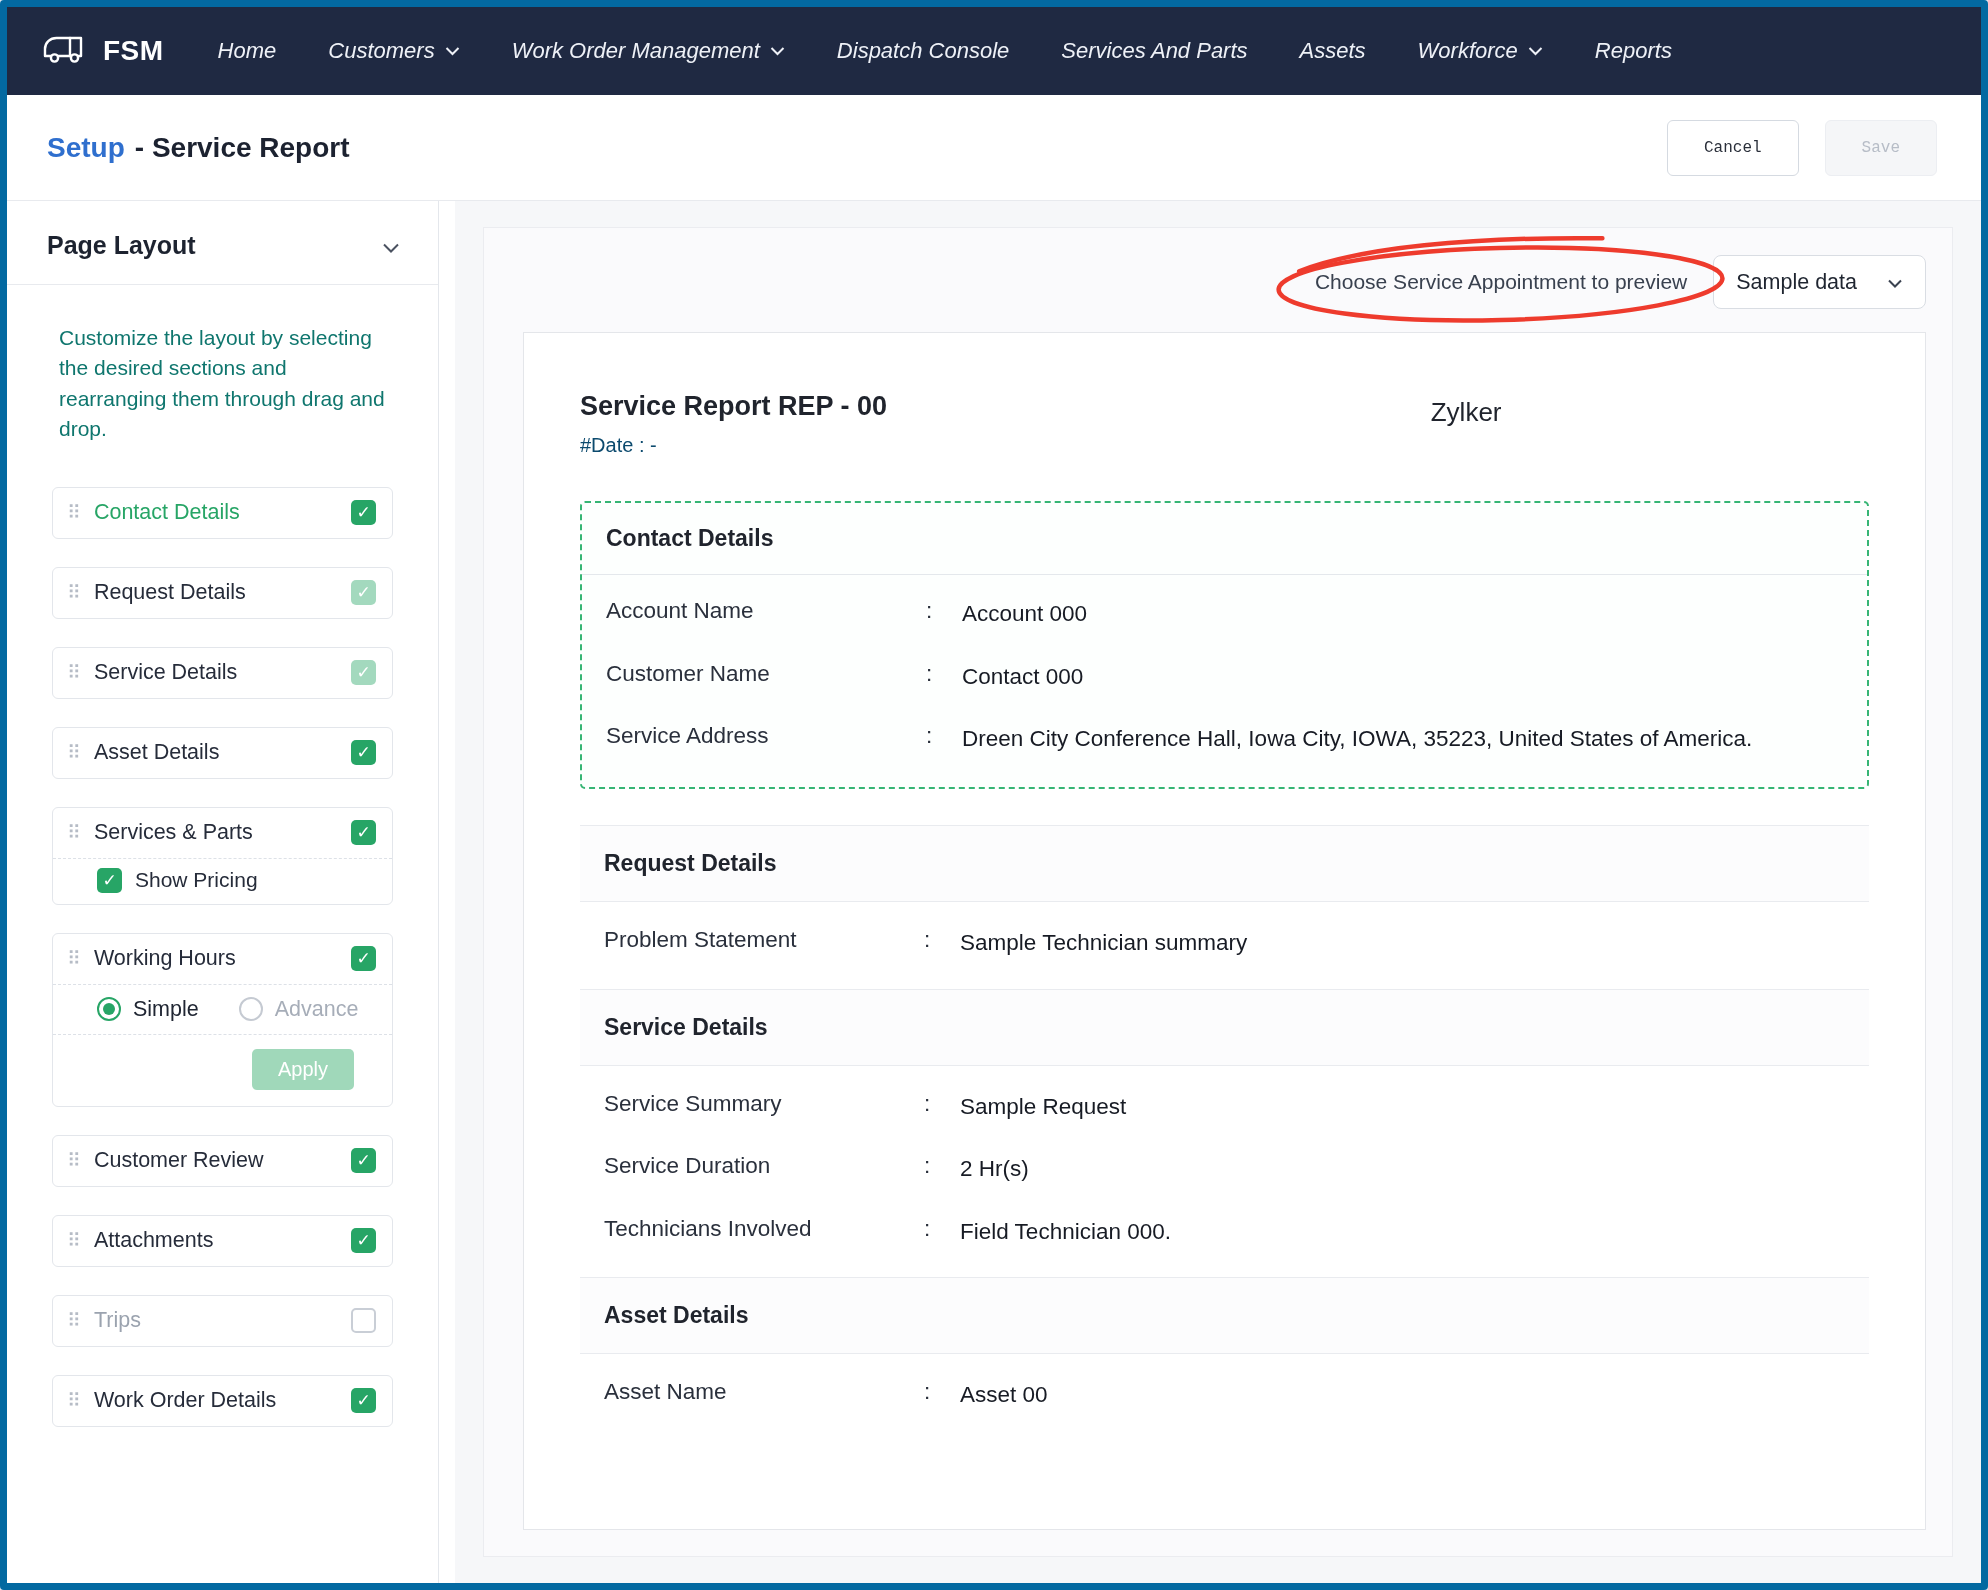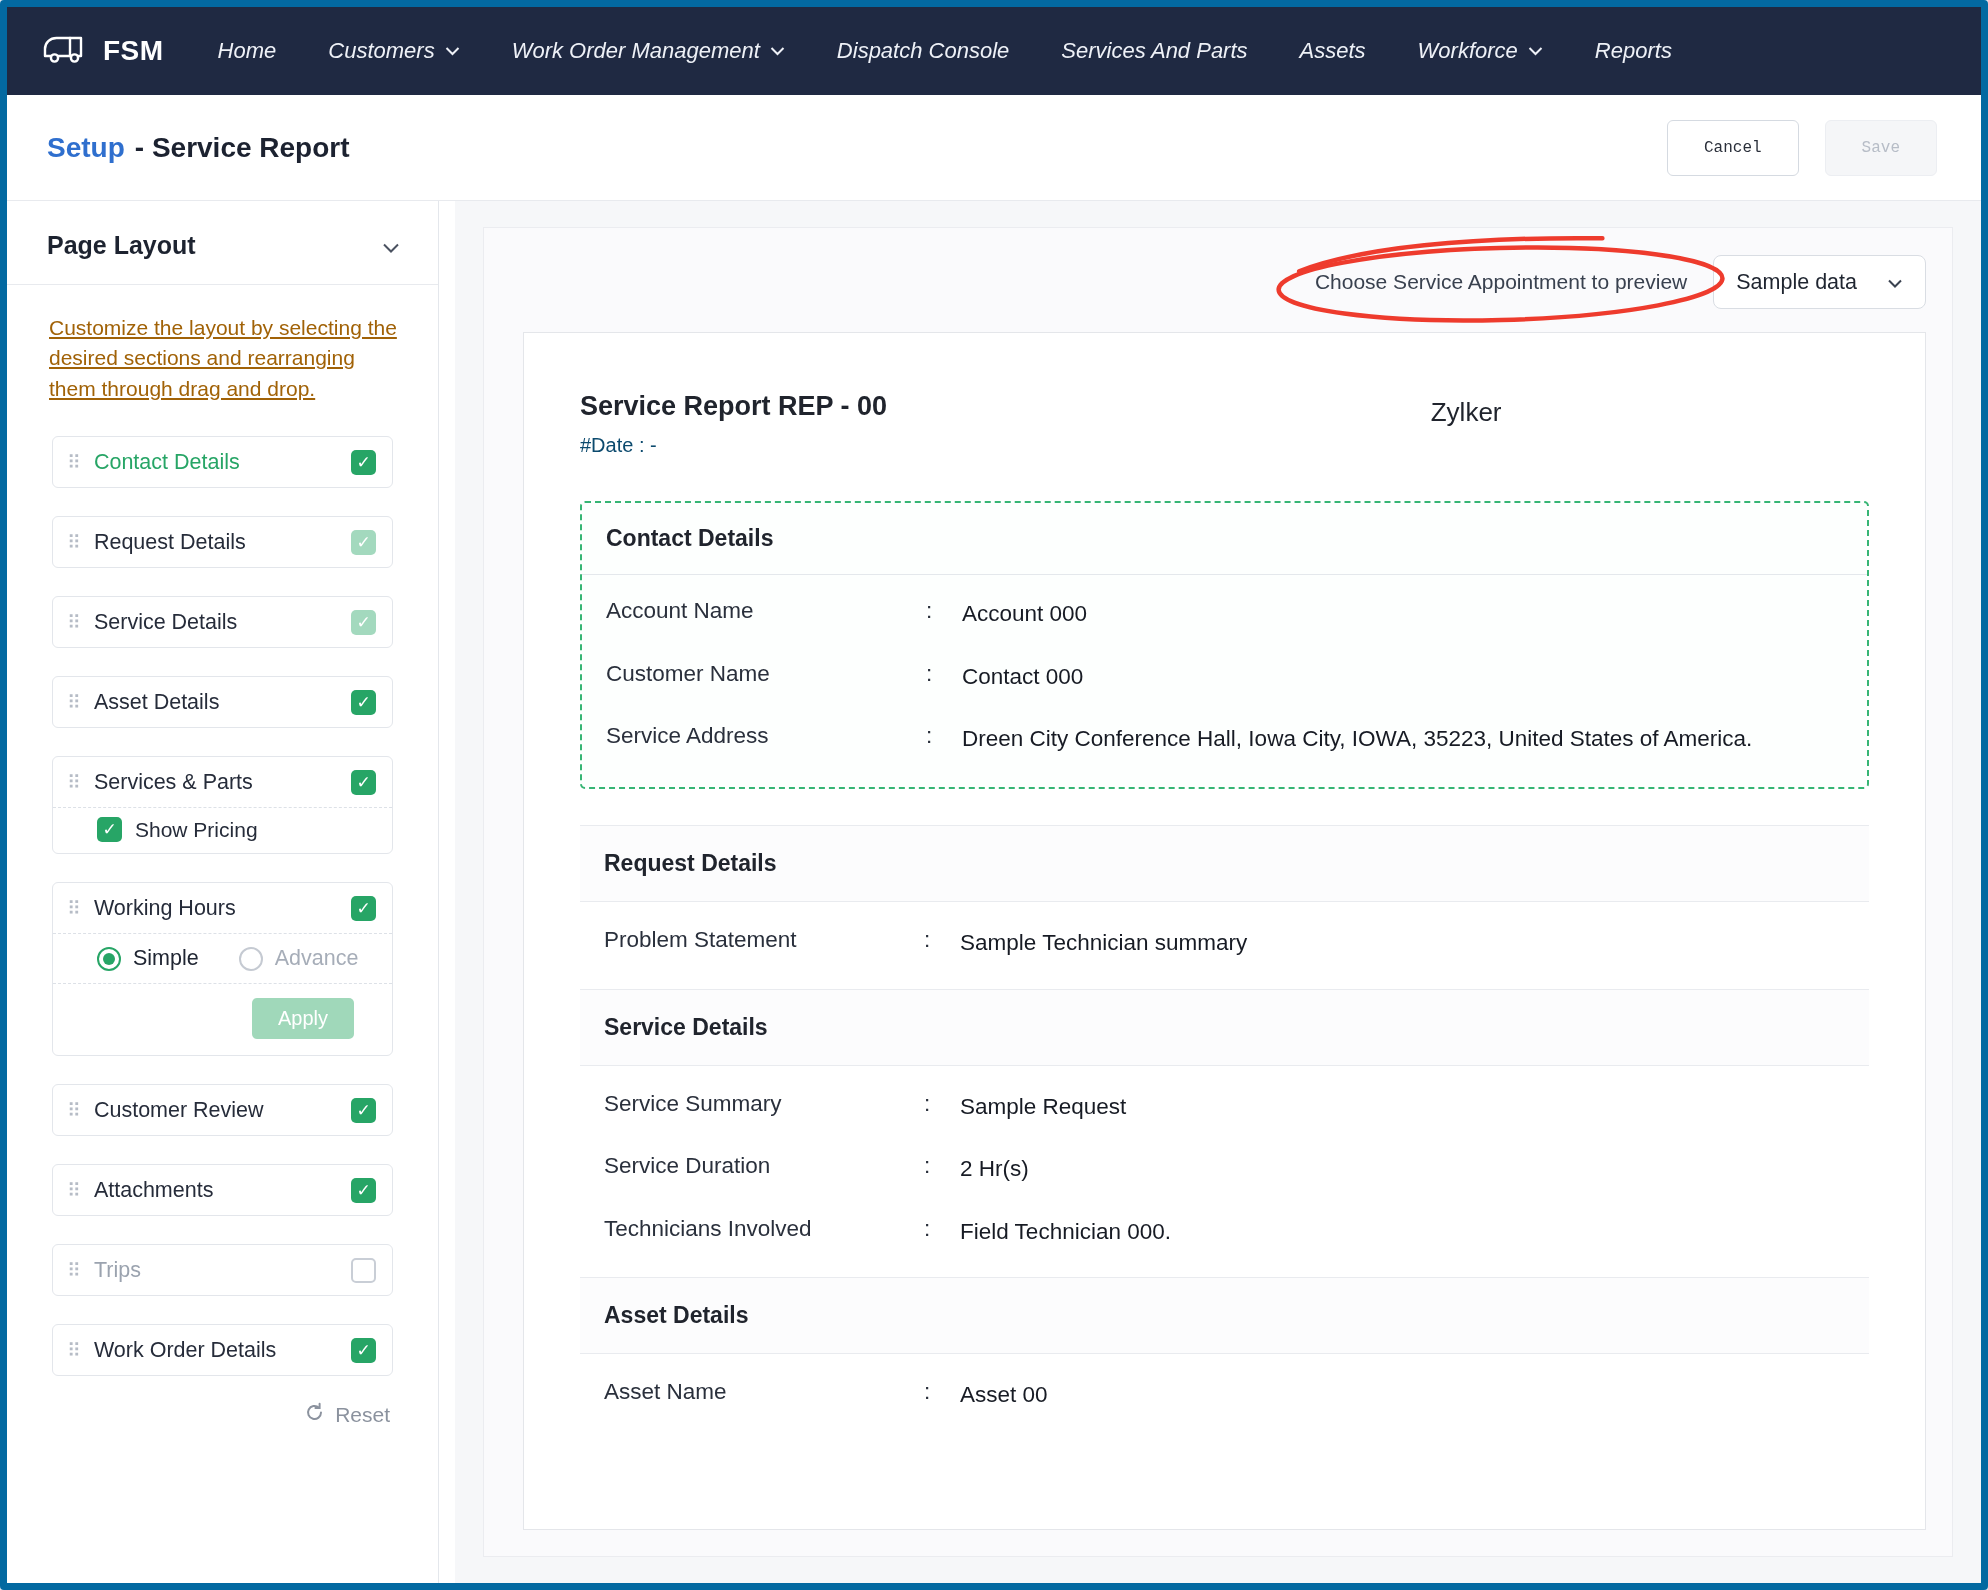--- a/index.html
+++ b/index.html
@@ -67,22 +67,22 @@
     overflow:hidden;
   }
   .sidebar-head {
     padding:30px 38px 24px 40px;
     display:flex; align-items:center; justify-content:space-between;
     font-size:25px; font-weight:bold; color:#1d2330;
     border-bottom:1px solid #e8eaee;
     cursor:pointer;
   }
   .side-desc {
-    margin:0; padding:28px 38px 6px 42px;
-    font-size:21px; line-height:1.45; color:#a16207;text-decoration:underline;
+    margin:10px; padding:28px 38px 6px 42px;
+    font-size:21px; line-height:1.45; color:#0f766e;
   }
   .cards { padding:26px 45px 0 45px; display:flex; flex-direction:column; gap:28px; }
   .side-card {
     border:1px solid #e3e6eb; border-radius:6px; background:#fff;
   }
   .card-row {
     height:50px; display:flex; align-items:center; gap:13px;
     padding:0 16px 0 14px; cursor:pointer;
   }
   .drag { color:#b6bcc6; font-size:19px; line-height:1; cursor:grab; user-select:none; }
@@ -387,29 +387,20 @@
             <span class="drag">⠿</span>
             <span class="side-label">Work Order Details</span>
             <span class="cb on">
                 <span>✓</span>
               </span>
           </div>
         </div>
 
       </div>
 
-      <div class="reset-row">
-        <span>
-          <svg width="21" height="21" viewBox="0 0 21 21" fill="none" stroke="#8b929e" stroke-width="2" stroke-linecap="round">
-            <path d="M17 10.5a6.5 6.5 0 1 1-2.2-4.9"></path>
-            <path d="M15.6 1.8 v4.2 h-4.2"></path>
-          </svg>
-        </span>
-        <span>Reset</span>
-      </div>
     </aside>
 
     <main class="main">
       <div class="panel">
 
         <div class="preview-toolbar">
           <span class="annot-wrap">
             <span class="choose-label">Choose Service Appointment to preview</span>
             <svg class="annot-svg" viewBox="0 0 475 100" fill="none">
               <g stroke="#ee3b2d" stroke-width="4.5" stroke-linecap="round" transform="rotate(-1.5 237 50)">

